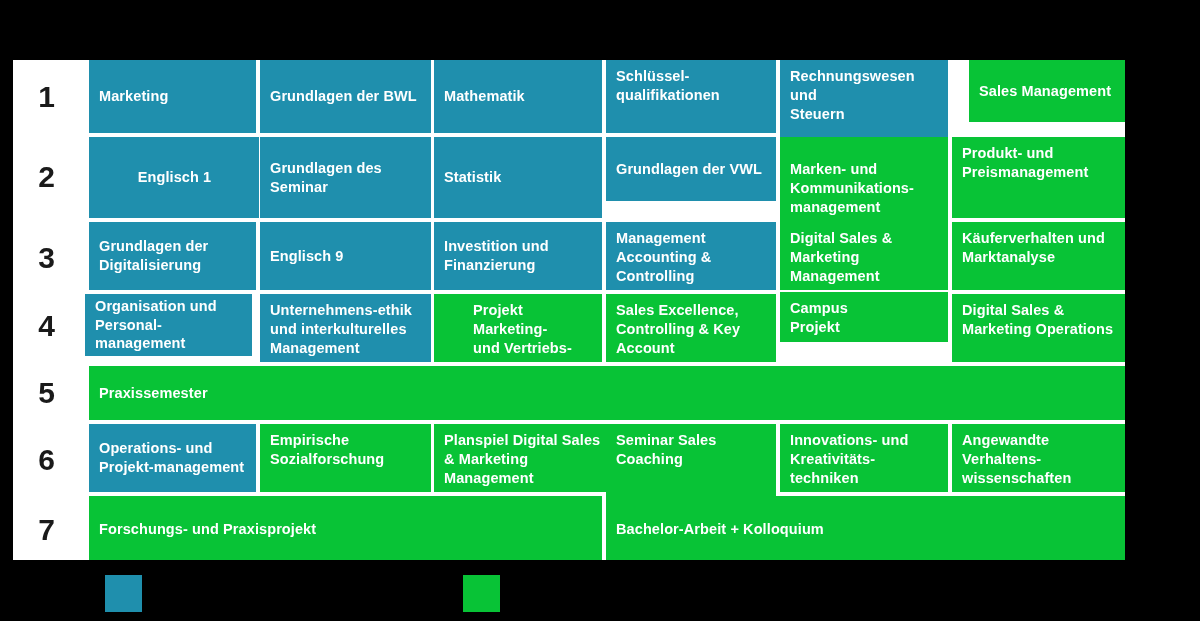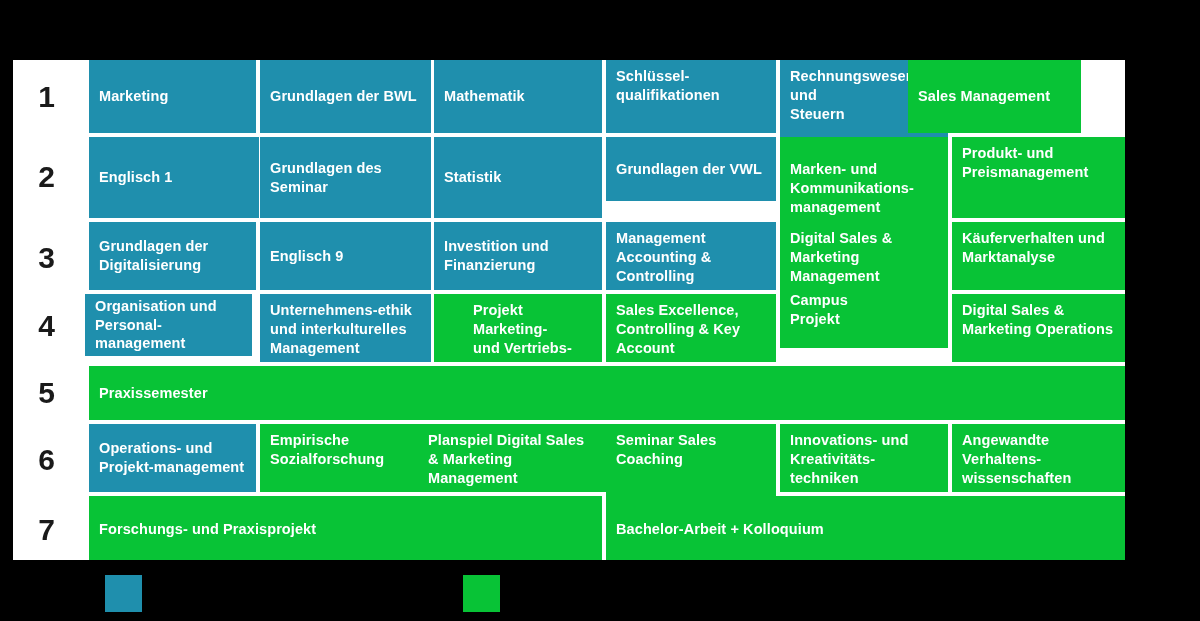--- a/index.html
+++ b/index.html
@@ -127,25 +127,25 @@
           <span class="txt">Mathematik</span>
         </div>
       <div class="cell blue va-top" style="left:593px; top:0px; width:170px; height:73px;">
           <span class="txt">Schlüssel-
 qualifikationen</span>
         </div>
       <div class="cell blue va-top" style="left:767px; top:0px; width:168px; height:95px;">
           <span class="txt">Rechnungswesen und
 Steuern</span>
         </div>
-      <div class="cell green va-mid" style="left:895px; top:0px; width:173px; height:73px;">
+      <div class="cell green va-mid" style="left:956px; top:0px; width:173px; height:62px;">
           <span class="txt">Sales Management</span>
         </div>
 
-      <div class="cell blue va-mid" style="left:76px;  top:77px; width:170px; height:81px;">
+      <div class="cell blue va-mid" style="left:76px;  top:77px; width:170px; height:81px;justify-content:center;">
           <span class="txt">Englisch 1</span>
         </div>
       <div class="cell blue va-mid" style="left:247px; top:77px; width:171px; height:81px;">
           <span class="txt">Grundlagen des
 Seminar</span>
         </div>
       <div class="cell blue va-mid" style="left:421px; top:77px; width:168px; height:81px;">
           <span class="txt">Statistik</span>
         </div>
       <div class="cell blue va-mid" style="left:593px; top:77px; width:170px; height:64px;">
@@ -199,42 +199,42 @@
       <div class="cell green va-top" style="left:421px; top:234px; width:168px; height:68px;padding-left:39px;">
           <span class="txt">Projekt Marketing-
 und Vertriebs-
 management</span>
         </div>
       <div class="cell green va-top" style="left:593px; top:234px; width:170px; height:68px;">
           <span class="txt">Sales Excellence,
 Controlling &amp; Key
 Account Management</span>
         </div>
-      <div class="cell green va-top" style="left:767px; top:224px; width:168px; height:64px;">
+      <div class="cell green va-top" style="left:767px; top:232px; width:168px; height:50px;">
           <span class="txt">Campus
 Projekt</span>
         </div>
       <div class="cell green va-top" style="left:939px; top:234px; width:173px; height:68px;">
           <span class="txt">Digital Sales &amp;
 Marketing Operations</span>
         </div>
 
       <div class="cell green va-mid" style="left:76px; top:306px; width:1036px; height:54px;">
           <span class="txt">Praxissemester</span>
         </div>
 
       <div class="cell blue va-mid" style="left:76px;  top:364px; width:167px; height:68px;">
           <span class="txt">Operations- und
 Projekt-management</span>
         </div>
       <div class="cell green va-top" style="left:247px; top:364px; width:171px; height:68px;">
           <span class="txt">Empirische
 Sozialforschung</span>
         </div>
-      <div class="cell green va-top" style="left:405px; top:364px; width:196px; height:68px;">
+      <div class="cell green va-top" style="left:421px; top:364px; width:196px; height:68px;">
           <span class="txt">Planspiel Digital Sales
 &amp; Marketing
 Management</span>
         </div>
       <div class="cell green va-top" style="left:593px; top:364px; width:170px; height:79px;">
           <span class="txt">Seminar Sales
 Coaching</span>
         </div>
       <div class="cell green va-top" style="left:767px; top:364px; width:168px; height:68px;">
           <span class="txt">Innovations- und

